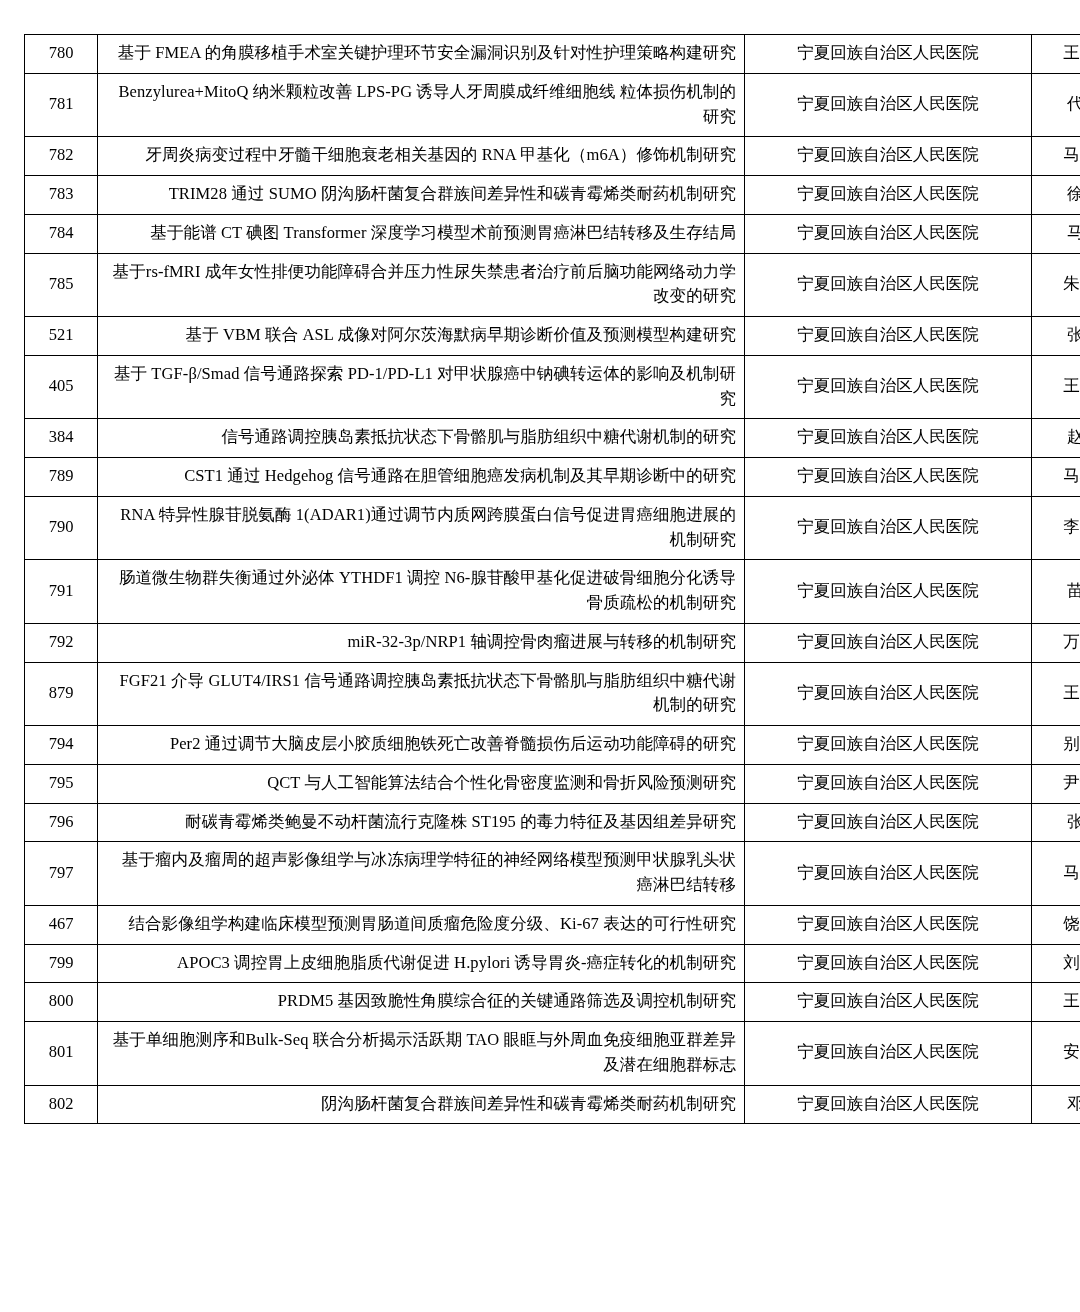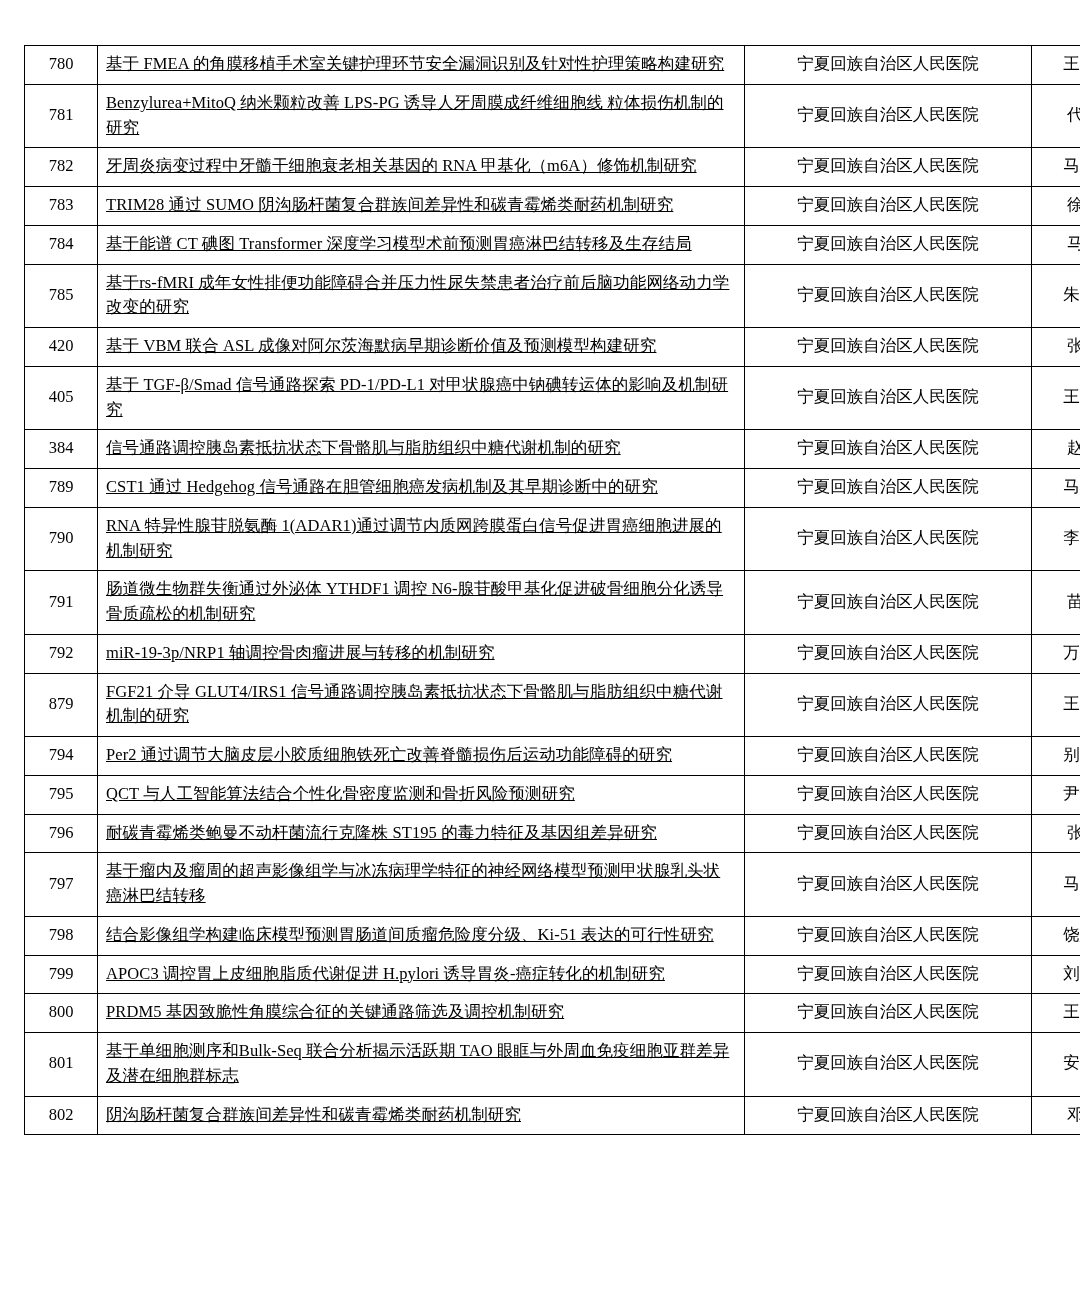--- a/index.html
+++ b/index.html
@@ -11,21 +11,21 @@
     width: 1080px;
     height: 1312px;
     font-family: "Liberation Serif", "DejaVu Serif", serif;
     color: #000000;
   }
   .page {
     width: 1080px;
     height: 1312px;
     position: relative;
     box-sizing: border-box;
-    padding: 45px 24px 0 24px;
+    padding: 34px 24px 0 24px;
   }
   table.grant-table {
     border-collapse: collapse;
     width: 1032px;
     table-layout: fixed;
   }
   table.grant-table td {
     border: 1px solid #000000;
     padding: 6px 8px 7px 8px;
     vertical-align: middle;
@@ -33,23 +33,22 @@
     line-height: 1.5;
   }
   td.col-no {
     width: 56px;
     text-align: center;
     font-family: "Liberation Serif", serif;
     font-size: 16.5px;
   }
   td.col-title {
     width: 630px;
-    text-align: left;
+    text-align: right;
     letter-spacing: 0.1px;
-    text-decoration: underline;
   }
   td.col-org {
     width: 270px;
     text-align: center;
     white-space: nowrap;
     margin-left: 27px;
   }
   td.col-person {
     width: 96px;
     text-align: center;
@@ -98,21 +97,21 @@
         <td class="col-org">宁夏回族自治区人民医院</td>
         <td class="col-person"><span class="name-spread">马晓</span></td>
       </tr>
       <tr>
         <td class="col-no">785</td>
         <td class="col-title">基于rs-fMRI 成年女性排便功能障碍合并压力性尿失禁患者治疗前后脑功能网络动力学改变的研究</td>
         <td class="col-org">宁夏回族自治区人民医院</td>
         <td class="col-person">朱蓉蓉</td>
       </tr>
       <tr>
-        <td class="col-no">420</td>
+        <td class="col-no">521</td>
         <td class="col-title">基于 VBM 联合 ASL 成像对阿尔茨海默病早期诊断价值及预测模型构建研究</td>
         <td class="col-org">宁夏回族自治区人民医院</td>
         <td class="col-person"><span class="name-spread">张涛</span></td>
       </tr>
       <tr>
         <td class="col-no">405</td>
         <td class="col-title">基于 TGF-β/Smad 信号通路探索 PD-1/PD-L1 对甲状腺癌中钠碘转运体的影响及机制研究</td>
         <td class="col-org">宁夏回族自治区人民医院</td>
         <td class="col-person">王雪霁</td>
       </tr>
@@ -135,21 +134,21 @@
         <td class="col-person">李智勇</td>
       </tr>
       <tr>
         <td class="col-no">791</td>
         <td class="col-title">肠道微生物群失衡通过外泌体 YTHDF1 调控 N6-腺苷酸甲基化促进破骨细胞分化诱导骨质疏松的机制研究</td>
         <td class="col-org">宁夏回族自治区人民医院</td>
         <td class="col-person"><span class="name-spread">苗磊</span></td>
       </tr>
       <tr>
         <td class="col-no">792</td>
-        <td class="col-title">miR-19-3p/NRP1 轴调控骨肉瘤进展与转移的机制研究</td>
+        <td class="col-title">miR-32-3p/NRP1 轴调控骨肉瘤进展与转移的机制研究</td>
         <td class="col-org">宁夏回族自治区人民医院</td>
         <td class="col-person">万宁军</td>
       </tr>
       <tr>
         <td class="col-no">879</td>
         <td class="col-title">FGF21 介导 GLUT4/IRS1 信号通路调控胰岛素抵抗状态下骨骼肌与脂肪组织中糖代谢机制的研究</td>
         <td class="col-org">宁夏回族自治区人民医院</td>
         <td class="col-person">王文诗</td>
       </tr>
       <tr>
@@ -170,22 +169,22 @@
         <td class="col-org">宁夏回族自治区人民医院</td>
         <td class="col-person"><span class="name-spread">张静</span></td>
       </tr>
       <tr>
         <td class="col-no">797</td>
         <td class="col-title">基于瘤内及瘤周的超声影像组学与冰冻病理学特征的神经网络模型预测甲状腺乳头状癌淋巴结转移</td>
         <td class="col-org">宁夏回族自治区人民医院</td>
         <td class="col-person">马小花</td>
       </tr>
       <tr>
-        <td class="col-no">798</td>
-        <td class="col-title">结合影像组学构建临床模型预测胃肠道间质瘤危险度分级、Ki-51 表达的可行性研究</td>
+        <td class="col-no">467</td>
+        <td class="col-title">结合影像组学构建临床模型预测胃肠道间质瘤危险度分级、Ki-67 表达的可行性研究</td>
         <td class="col-org">宁夏回族自治区人民医院</td>
         <td class="col-person">饶慧敏</td>
       </tr>
       <tr>
         <td class="col-no">799</td>
         <td class="col-title">APOC3 调控胃上皮细胞脂质代谢促进 H.pylori 诱导胃炎-癌症转化的机制研究</td>
         <td class="col-org">宁夏回族自治区人民医院</td>
         <td class="col-person">刘彦霞</td>
       </tr>
       <tr>

